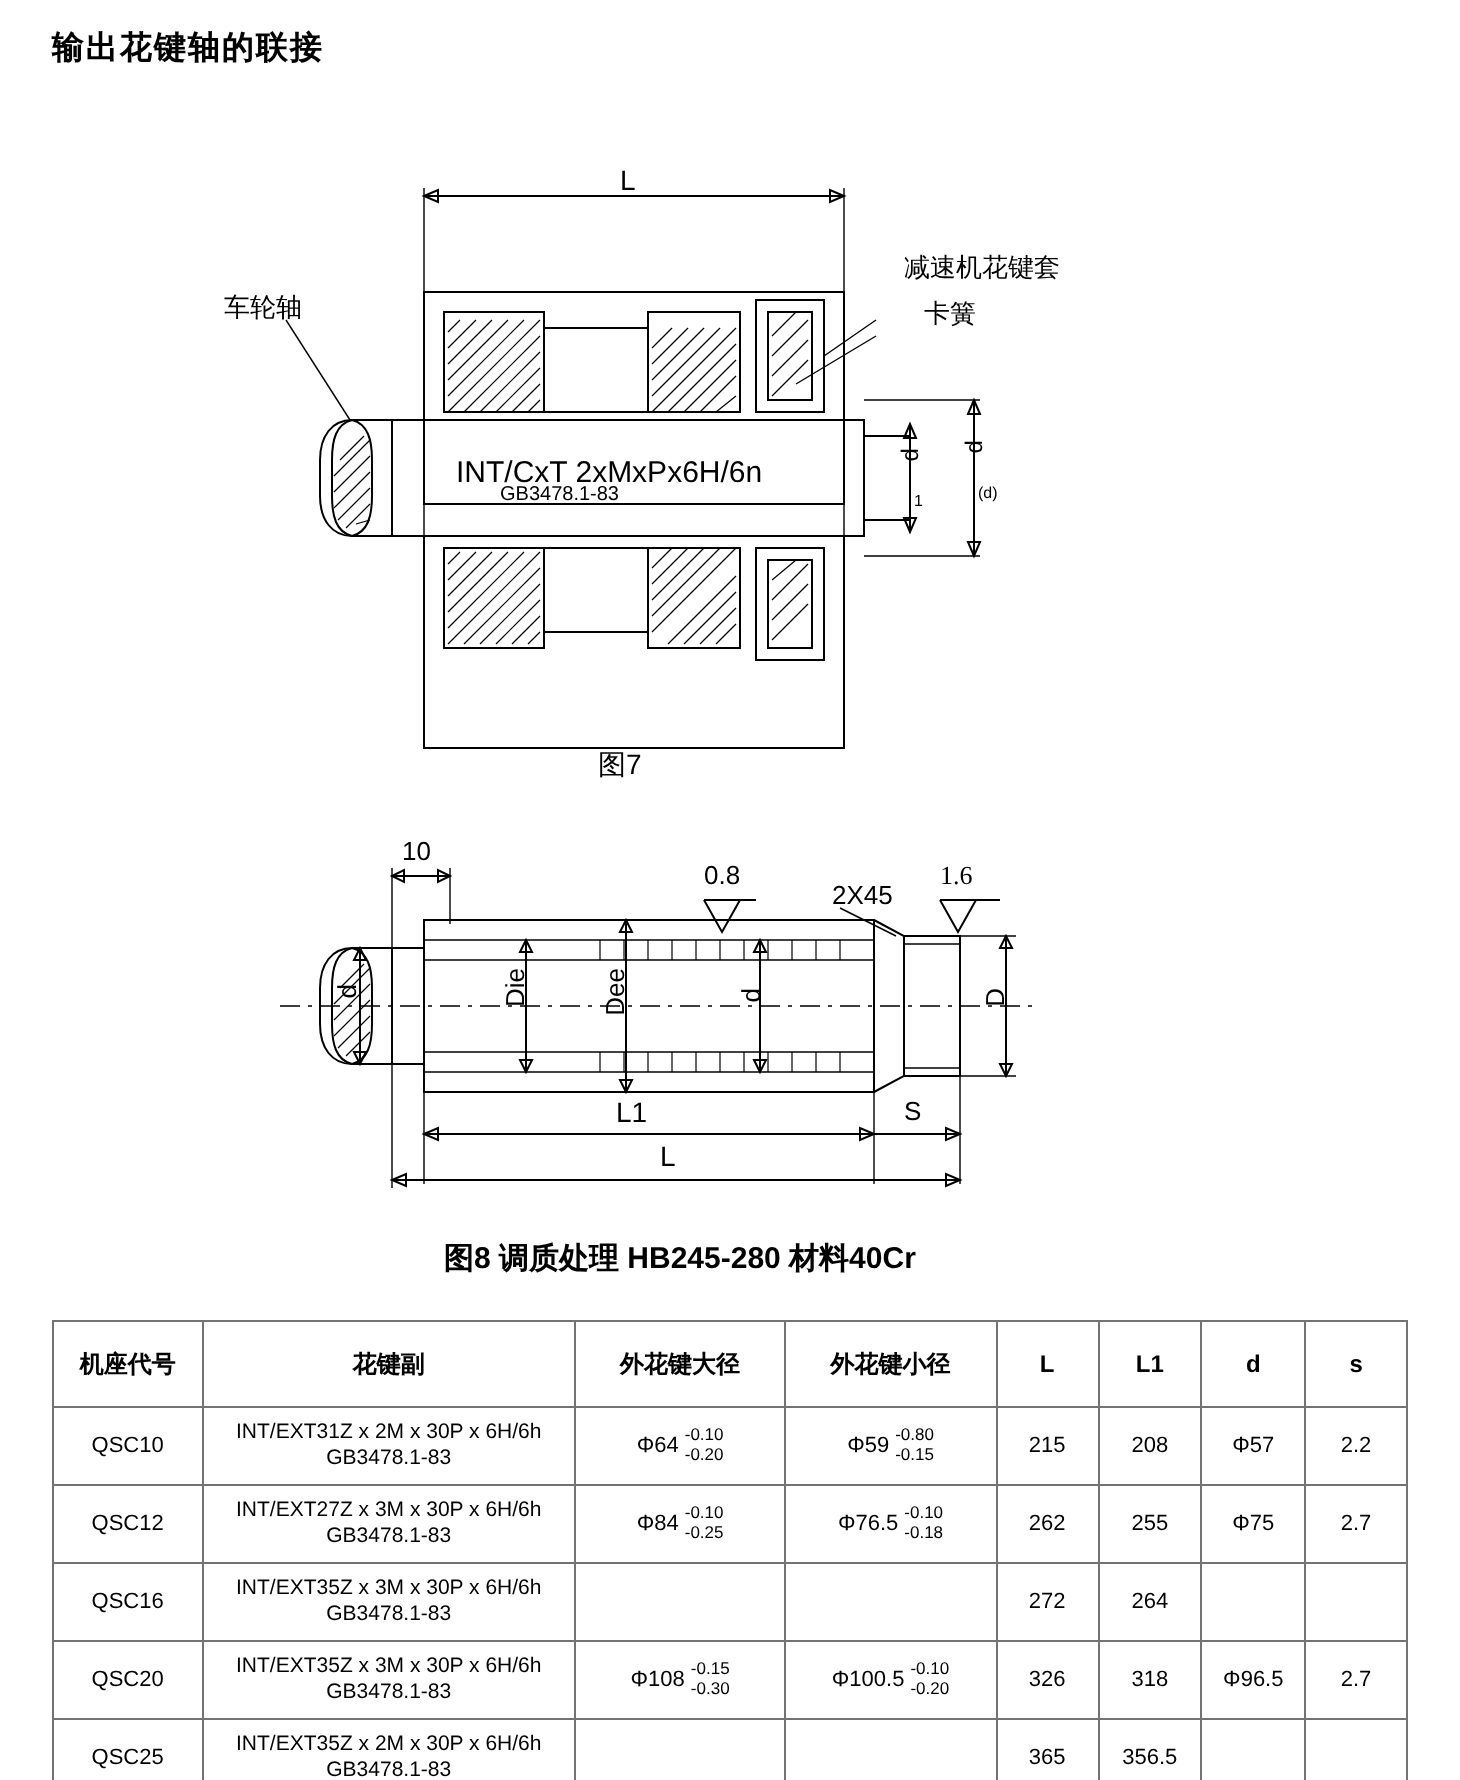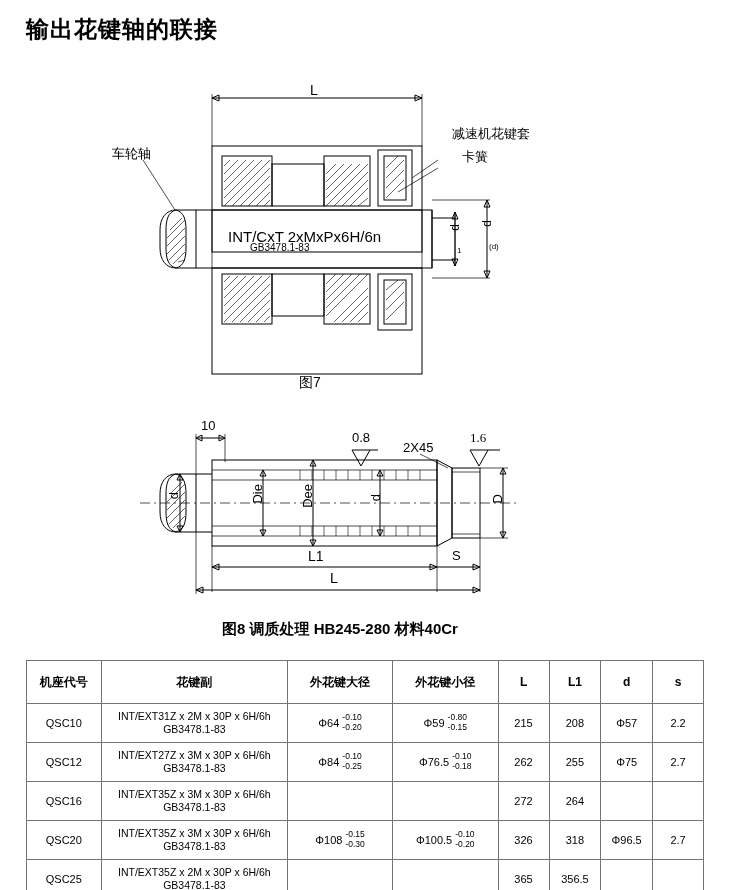--- a/index.html
+++ b/index.html
@@ -9,21 +9,21 @@
     font-family:"Liberation Sans", sans-serif;
     color:#000000;
     position:relative;
     overflow:hidden;
   }
   .page{position:relative;width:730px;height:890px;}
 
   
   .page-title{
     position:absolute;left:26px;top:14px;
-    font-size:23px;font-weight:bold;letter-spacing:1px;
+    font-size:16px;font-weight:bold;letter-spacing:1px;
   }
 
   
   .abs{position:absolute;}
   .lbl{position:absolute;font-size:12px;white-space:nowrap;}
   .lbl-cn{position:absolute;font-size:13px;white-space:nowrap;}
 
   
   .fig-caption{position:absolute;font-size:14px;white-space:nowrap;}
   .fig-caption.big{font-size:15px;font-weight:bold;}
@@ -311,21 +311,21 @@
       <line class="ln" x1="196" y1="178" x2="480" y2="178"></line>
       <path class="ln" d="M196,178 l7,-3 l0,6 z" fill="#000"></path>
       <path class="ln" d="M480,178 l-7,-3 l0,6 z" fill="#000"></path>
       <line class="ln-thin" x1="196" y1="120" x2="196" y2="182"></line>
 
       <line class="ln-thin" stroke-dasharray="10,4,2,4" x1="140" y1="91" x2="520" y2="91"></line>
     </svg>
 
     <div class="lbl" style="left:201px;top:6px;font-size:13px;">10</div>
     <div class="lbl" style="left:352px;top:18px;font-size:13px;">0.8</div>
-    <div class="lbl" style="left:403px;top:28px;font-size:13px;">2X45</div>
+    <div class="lbl" style="left:416px;top:28px;font-size:13px;">2X45</div>
     <div class="lbl" style="left:470px;top:18px;font-size:13px;font-family:Liberation Serif, serif;">1.6</div>
 
     <div class="lbl" style="left:166px;top:80px;font-size:13px;writing-mode:vertical-rl;transform:rotate(180deg);">d</div>
     <div class="lbl" style="left:250px;top:72px;font-size:13px;writing-mode:vertical-rl;transform:rotate(180deg);">Die</div>
     <div class="lbl" style="left:300px;top:72px;font-size:13px;writing-mode:vertical-rl;transform:rotate(180deg);">Dee</div>
     <div class="lbl" style="left:368px;top:82px;font-size:13px;writing-mode:vertical-rl;transform:rotate(180deg);">d</div>
     <div class="lbl" style="left:490px;top:82px;font-size:13px;writing-mode:vertical-rl;transform:rotate(180deg);">D</div>
 
     <div class="lbl" style="left:308px;top:136px;font-size:14px;">L1</div>
     <div class="lbl" style="left:452px;top:136px;font-size:13px;">S</div>

